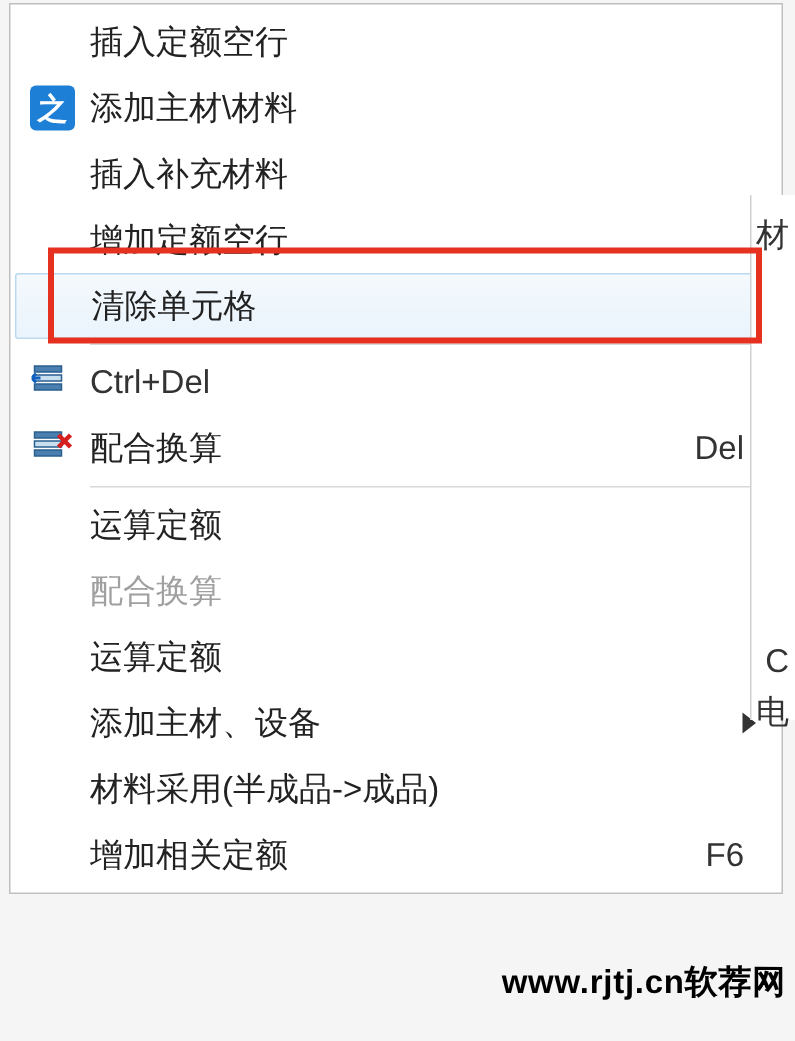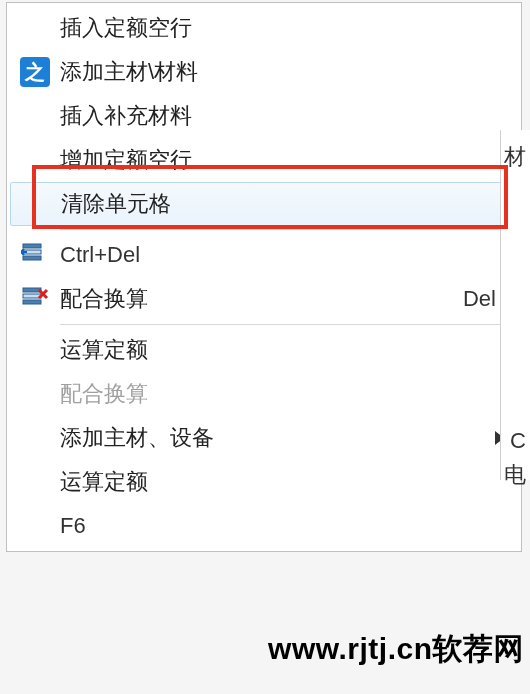--- a/index.html
+++ b/index.html
@@ -94,21 +94,21 @@
       position: absolute;
       right: 4px;
       color: #333;
       font-size: 22px;
     }
     .watermark {
       position: absolute;
       right: 6px;
       bottom: 24px;
       font-family: Arial, sans-serif;
-      font-size: 30px;
+      font-size: 22px;
       font-weight: bold;
       color: #000;
       letter-spacing: 0.5px;
     }
     .icon-zhi {
       width: 30px;
       height: 30px;
       background: #1e7fd6;
       border-radius: 4px;
       color: #fff;
@@ -177,29 +177,34 @@
     <div class="menu-item">
       <div class="icon-slot"></div>
       <span class="label">运算定额</span>
     </div>
     <div class="menu-item disabled">
       <div class="icon-slot"></div>
       <span class="label">配合换算</span>
     </div>
     <div class="menu-item">
       <div class="icon-slot"></div>
+      <span class="label">运算定额</span>
+    </div>
+    <div class="menu-item">
+      <div class="icon-slot"></div>
       <span class="label">添加主材、设备</span>
       <div class="submenu-arrow"></div>
     </div>
     <div class="menu-item">
       <div class="icon-slot"></div>
-      <span class="label">运算定额</span>
-    </div>
-    <div class="menu-item">
-      <div class="icon-slot"></div>
+      <span class="label">材料采用(半成品-&gt;成品)</span>
+    </div>
+    <div class="menu-item">
+      <div class="icon-slot"></div>
+      <span class="label">增加相关定额</span>
       <span class="shortcut">F6</span>
     </div>
   </div>
 
 <div class="highlight-box"></div>
 
 <div class="side-strip">
   <span class="side-char" style="top:12px">材</span>
   <span class="side-char" style="top:298px">C</span>
   <span class="side-char" style="top:330px">电</span>

